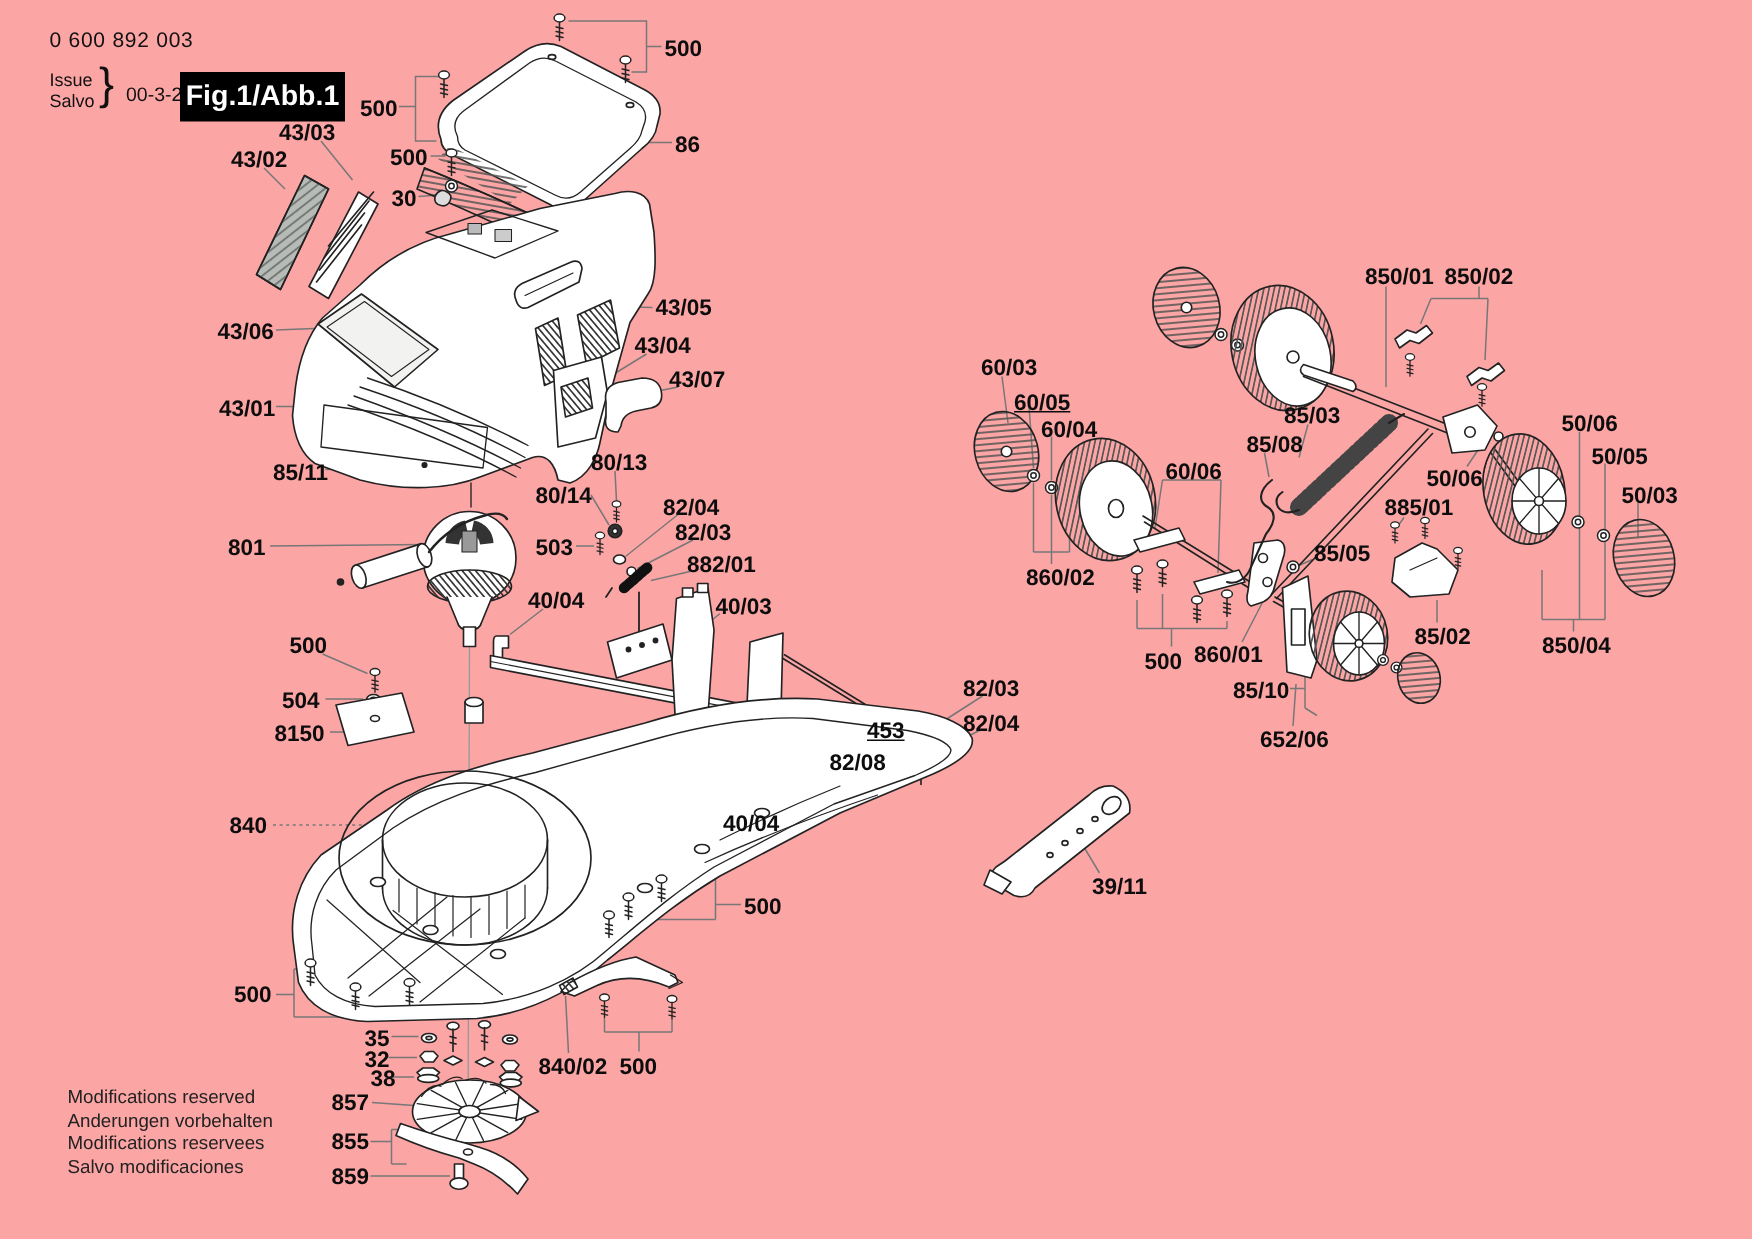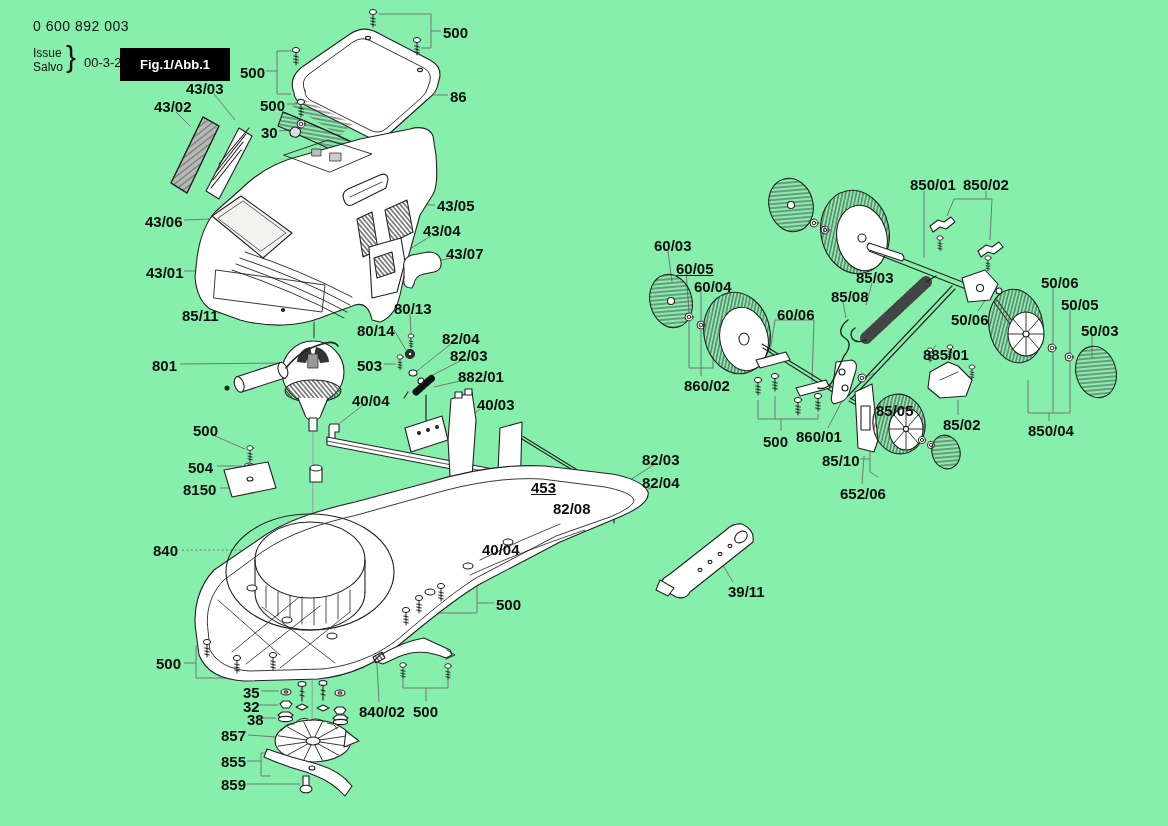--- a/index.html
+++ b/index.html
@@ -1,24 +1,24 @@
 <!DOCTYPE html>
 <html><head>
 <meta charset="utf-8">
 <style>
   html,body{margin:0;padding:0;background:#fff;}
-  .page{position:relative;width:1168px;height:826px;background:#86efac;overflow:hidden;
+  .page{position:relative;width:1168px;height:826px;background:#fca5a5;overflow:hidden;
         font-family:"Liberation Sans",sans-serif;color:#111;}
   svg.art{position:absolute;left:0;top:0;}
   .hdr{position:absolute;left:33px;top:18px;font-size:14px;letter-spacing:.5px;}
   .issue{position:absolute;left:33px;top:46px;font-size:12px;line-height:14px;}
   .brace{position:absolute;left:66px;top:40px;font-size:30px;font-weight:400;}
   .date{position:absolute;left:84px;top:55px;font-size:13px;}
   .figbox{position:absolute;left:120px;top:48px;width:110px;height:33px;background:#000;
-          color:#fff;font-weight:bold;font-size:13px;display:flex;align-items:center;justify-content:center;}
+          color:#fff;font-weight:bold;font-size:19px;display:flex;align-items:center;justify-content:center;}
   .plabel{position:absolute;font-weight:bold;font-size:15px;white-space:nowrap;color:#0d0d0d;}
   .footer{position:absolute;left:45px;top:724px;font-size:12.5px;line-height:15.5px;color:#222;}
 </style>
 </head>
 <body>
 
 <div class="page">
 
 <svg class="art" width="1168" height="826" viewBox="0 0 1168 826">
   <defs>
@@ -507,21 +507,21 @@
       <div class="plabel" style="left: 450px; top: 347px;">82/03</div>
       <div class="plabel" style="left: 458px; top: 368px;">882/01</div>
       <div class="plabel" style="left: 152px; top: 357px;">801</div>
       <div class="plabel" style="left: 357px; top: 357px;">503</div>
       <div class="plabel" style="left: 352px; top: 392px;">40/04</div>
       <div class="plabel" style="left: 477px; top: 396px;">40/03</div>
       <div class="plabel" style="left: 193px; top: 422px;">500</div>
       <div class="plabel" style="left: 188px; top: 459px;">504</div>
       <div class="plabel" style="left: 183px; top: 481px;">8150</div>
       <div class="plabel" style="left: 153px; top: 542px;">840</div>
-      <div class="plabel" style="left: 531px; top: 479px; text-decoration: underline;">453</div>
+      <div class="plabel" style="left: 578px; top: 479px; text-decoration: underline;">453</div>
       <div class="plabel" style="left: 553px; top: 500px;">82/08</div>
       <div class="plabel" style="left: 642px; top: 451px;">82/03</div>
       <div class="plabel" style="left: 642px; top: 474px;">82/04</div>
       <div class="plabel" style="left: 482px; top: 541px;">40/04</div>
       <div class="plabel" style="left: 496px; top: 596px;">500</div>
       <div class="plabel" style="left: 156px; top: 655px;">500</div>
       <div class="plabel" style="left: 243px; top: 684px;">35</div>
       <div class="plabel" style="left: 243px; top: 698px;">32</div>
       <div class="plabel" style="left: 247px; top: 711px;">38</div>
       <div class="plabel" style="left: 221px; top: 727px;">857</div>
@@ -538,22 +538,28 @@
       <div class="plabel" style="left: 796px; top: 428px;">860/01</div>
       <div class="plabel" style="left: 910px; top: 176px;">850/01</div>
       <div class="plabel" style="left: 963px; top: 176px;">850/02</div>
       <div class="plabel" style="left: 856px; top: 269px;">85/03</div>
       <div class="plabel" style="left: 831px; top: 288px;">85/08</div>
       <div class="plabel" style="left: 1041px; top: 274px;">50/06</div>
       <div class="plabel" style="left: 1061px; top: 296px;">50/05</div>
       <div class="plabel" style="left: 1081px; top: 322px;">50/03</div>
       <div class="plabel" style="left: 1028px; top: 422px;">850/04</div>
       <div class="plabel" style="left: 951px; top: 311px;">50/06</div>
-      <div class="plabel" style="left: 923px; top: 346px;">885/01</div>
-      <div class="plabel" style="left: 876px; top: 361px; margin-top: 41px;">85/05</div>
+      <div class="plabel" style="left: 923px; top: 330px;">885/01</div>
+      <div class="plabel" style="left: 876px; top: 361px;">85/05</div>
       <div class="plabel" style="left: 943px; top: 416px;">85/02</div>
       <div class="plabel" style="left: 822px; top: 452px;">85/10</div>
       <div class="plabel" style="left: 840px; top: 485px;">652/06</div>
       <div class="plabel" style="left: 728px; top: 583px;">39/11</div>
     </div>
 
-
+<div class="footer">
+  <div>Modifications reserved</div>
+  <div>Anderungen vorbehalten</div>
+  <div>Modifications reservees</div>
+  <div>Salvo modificaciones</div>
 </div>
 
+</div>
+
 </body></html>

